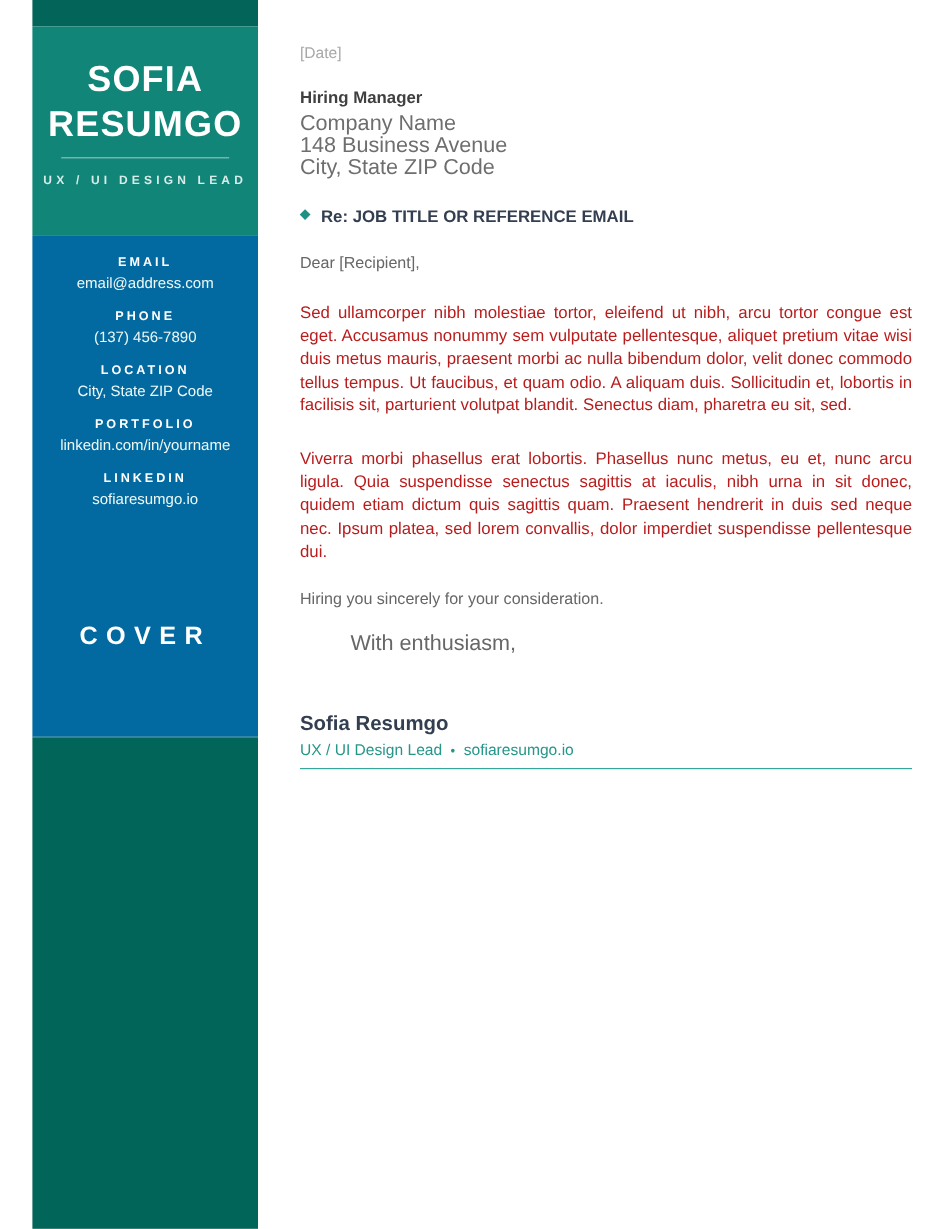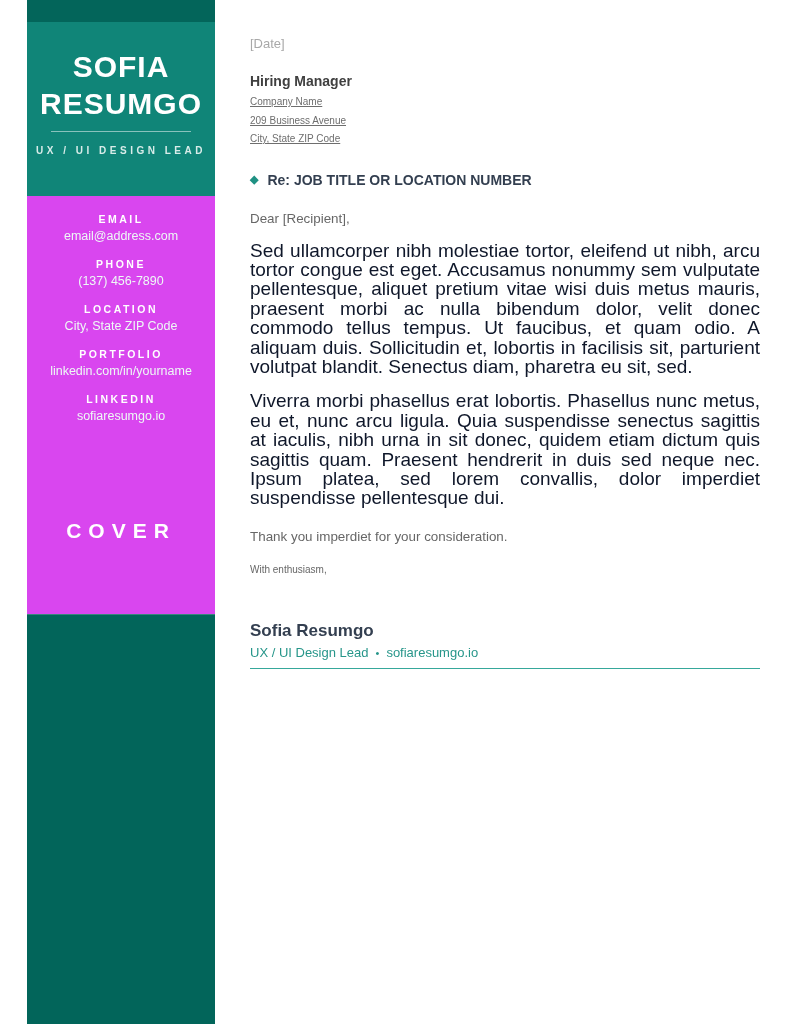--- a/index.html
+++ b/index.html
@@ -18,48 +18,48 @@
   .side-header {
     height: 174px; background: #108578;
     text-align: center; color: #ffffff;
     padding-top: 26px;
   }
   .side-name { font-size: 30px; font-weight: bold; letter-spacing: 1px; line-height: 37px; color: #ffffff; }
   .side-divider { height: 1px; background: rgba(255,255,255,0.5); margin: 9px 24px 0 24px; }
   .side-role { margin-top: 13px; font-size: 10px; font-weight: bold; letter-spacing: 3.5px; color: #d8ece9; }
 
   .contact-block {
-    height: 418px; background: #d946ef;
+    height: 418px; background: #0369a1;
     text-align: center; color: #ffffff;
     padding-top: 17px;
   }
   .contact-group { margin-bottom: 15px; }
   .contact-label { font-size: 10.5px; font-weight: bold; letter-spacing: 2.5px; color: #ffffff; margin-bottom: 4px; }
   .contact-value { font-size: 12.5px; color: #eef9f6; }
 
   .doc-type { margin-top: 86px; font-size: 21px; font-weight: bold; letter-spacing: 7px; line-height: 43px; color: #ffffff; text-align: center; }
 
   .lower-fill { height: 410px; background: #02655a; border-top: 1px solid rgba(255,255,255,0.22); }
 
   
   .main { position: absolute; left: 250px; top: 0; width: 510px; padding-top: 36px; color: #676767; }
   .date-line { font-size: 13px; color: #a8a8a8; }
 
   .recipient-block { margin-top: 22px; }
   .recipient-name { font-size: 14px; font-weight: bold; color: #404040; margin-bottom: 4px; }
-  .recipient-line { font-size: 10px; color: #6e6e6e; line-height: 18.5px; text-decoration: underline; }
+  .recipient-line { font-size: 18px; color: #6e6e6e; line-height: 18.5px; }
 
   .subject-line { margin-top: 23px; font-size: 14px; font-weight: bold; color: #333f50; display: flex; align-items: center; }
   .diamond { color: #1f9183; font-size: 11px; margin-right: 9px; line-height: 1; }
 
   .salutation { margin-top: 23px; font-size: 13.4px; color: #676767; }
 
-  .body-par { margin-top: 15px; font-size: 19px; line-height: 19.4px; color: #0f172a; text-align: justify; }
+  .body-par { margin-top: 25px; font-size: 14px; line-height: 19.4px; color: #b91c1c; text-align: justify; }
   .closing-thanks { margin-top: 21px; font-size: 13.4px; color: #676767; }
-  .closing-valediction { margin-top: 20px; font-size: 10px; color: #676767; }
+  .closing-valediction { margin-top: 20px; font-size: 18px; color: #676767; margin-left: 42px; }
 
   .signature { margin-top: 46px; }
   .sig-name { font-size: 17px; font-weight: bold; color: #333f50; }
   .sig-role-line {
     margin-top: 4px; padding-bottom: 8px;
     font-size: 13px; color: #27968a;
     border-bottom: 1.5px solid #36a89b;
   }
   .sig-sep { display: inline-block; margin: 0 7px; font-size: 11px; }
 </style>
@@ -109,35 +109,35 @@
 
     <div class="lower-fill"></div>
   </aside>
 
   <main class="main">
     <div class="date-line">[Date]</div>
 
     <div class="recipient-block">
       <div class="recipient-name">Hiring Manager</div>
       <div class="recipient-line">Company Name</div>
-      <div class="recipient-line">209 Business Avenue</div>
+      <div class="recipient-line">148 Business Avenue</div>
       <div class="recipient-line">City, State ZIP Code</div>
     </div>
 
     <div class="subject-line">
       <span class="diamond">◆</span>
-      <span>Re: JOB TITLE OR LOCATION NUMBER</span>
+      <span>Re: JOB TITLE OR REFERENCE EMAIL</span>
     </div>
 
     <p class="salutation">Dear [Recipient],</p>
 
     <p class="body-par">Sed ullamcorper nibh molestiae tortor, eleifend ut nibh, arcu tortor congue est eget. Accusamus nonummy sem vulputate pellentesque, aliquet pretium vitae wisi duis metus mauris, praesent morbi ac nulla bibendum dolor, velit donec commodo tellus tempus. Ut faucibus, et quam odio. A aliquam duis. Sollicitudin et, lobortis in facilisis sit, parturient volutpat blandit. Senectus diam, pharetra eu sit, sed.</p>
     <p class="body-par">Viverra morbi phasellus erat lobortis. Phasellus nunc metus, eu et, nunc arcu ligula. Quia suspendisse senectus sagittis at iaculis, nibh urna in sit donec, quidem etiam dictum quis sagittis quam. Praesent hendrerit in duis sed neque nec. Ipsum platea, sed lorem convallis, dolor imperdiet suspendisse pellentesque dui.</p>
 
-    <p class="closing-thanks">Thank you imperdiet for your consideration.</p>
+    <p class="closing-thanks">Hiring you sincerely for your consideration.</p>
     <p class="closing-valediction">With enthusiasm,</p>
 
     <div class="signature">
       <div class="sig-name">Sofia Resumgo</div>
       <div class="sig-role-line">
         <span>UX / UI Design Lead</span><span class="sig-sep">•</span><span>sofiaresumgo.io</span>
       </div>
     </div>
   </main>
 

